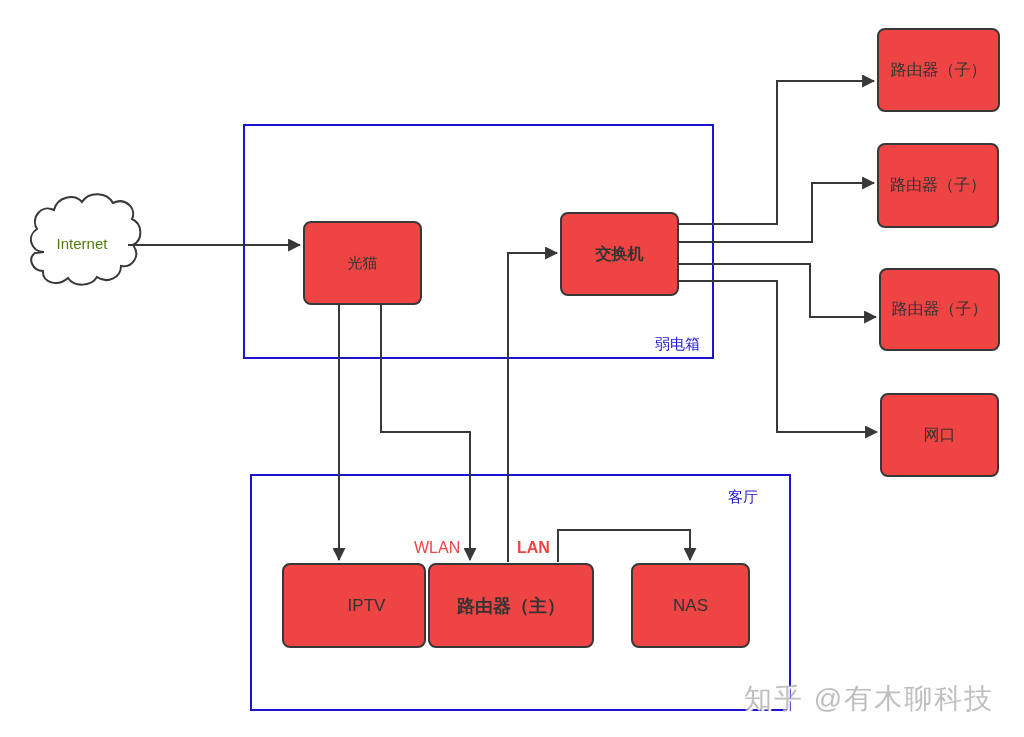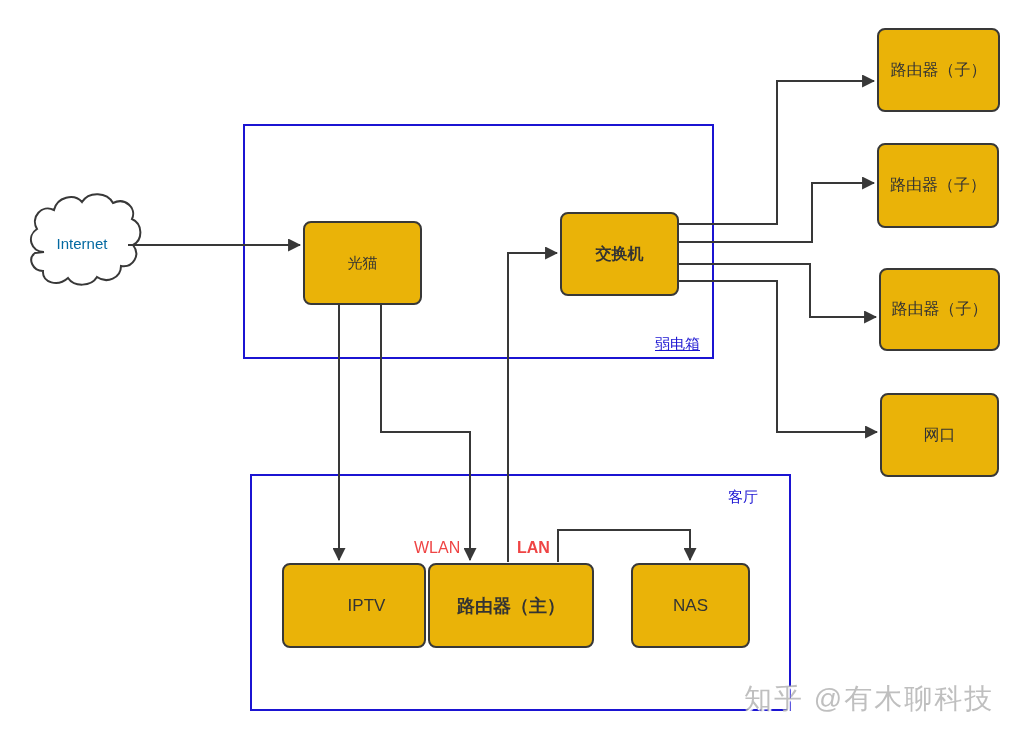--- a/index.html
+++ b/index.html
@@ -11,45 +11,45 @@
     position:absolute;border:2px solid #1b14d2;background:transparent;z-index:1;
   }
   .region-label{
     position:absolute;color:#1b14d2;font-size:15px;line-height:1;z-index:4;white-space:nowrap;
   }
   .wires{position:absolute;left:0;top:0;z-index:2;}
   .wires polyline{fill:none;stroke-width:2px;}
   .cloud{fill:#ffffff;stroke:#383838;stroke-width:2px;}
   .node{
     position:absolute;display:flex;align-items:center;justify-content:center;
-    background:#eab308;border:2px solid #383838;border-radius:8px;
+    background:#ef4444;border:2px solid #383838;border-radius:8px;
     color:#333333;font-size:16px;z-index:3;text-align:center;white-space:nowrap;
   }
   .node.bold{font-weight:bold;}
   .edge-label{
     position:absolute;color:#ef4444;font-size:16px;line-height:1;z-index:4;white-space:nowrap;
   }
   .internet-label{
     position:absolute;left:37px;top:235px;width:90px;text-align:center;
-    color:#0369a1;font-size:15px;z-index:3;
+    color:#4d7c0f;font-size:15px;z-index:3;
   }
   .watermark{
     position:absolute;left:744px;top:680px;z-index:5;
     font-size:28px;letter-spacing:2px;white-space:nowrap;
     color:rgba(170,170,170,0.75);
     text-shadow:1px 1px 0 #ffffff,2px 2px 1px rgba(255,255,255,0.85);
   }
 </style>
 </head>
 <body>
 
 <div class="stage">
 
   <div class="region" style="left:243px;top:124px;width:467px;height:231px;">
-    <span class="region-label" style="right:12px;bottom:6px;text-decoration:underline;">弱电箱</span>
+    <span class="region-label" style="right:12px;bottom:6px;">弱电箱</span>
   </div>
 
   <div class="region" style="left:250px;top:474px;width:537px;height:233px;">
     <span class="region-label" style="right:31px;top:13px;">客厅</span>
   </div>
 
   <svg class="wires" width="1024" height="737" viewBox="0 0 1024 737">
     <defs>
       <marker id="arrowhead" viewBox="0 0 12 12" refX="11" refY="6" markerWidth="13" markerHeight="13" markerUnits="userSpaceOnUse" orient="auto-start-reverse">
         <path d="M0,0 L12,6 L0,12 Z" fill="#383838"></path>

